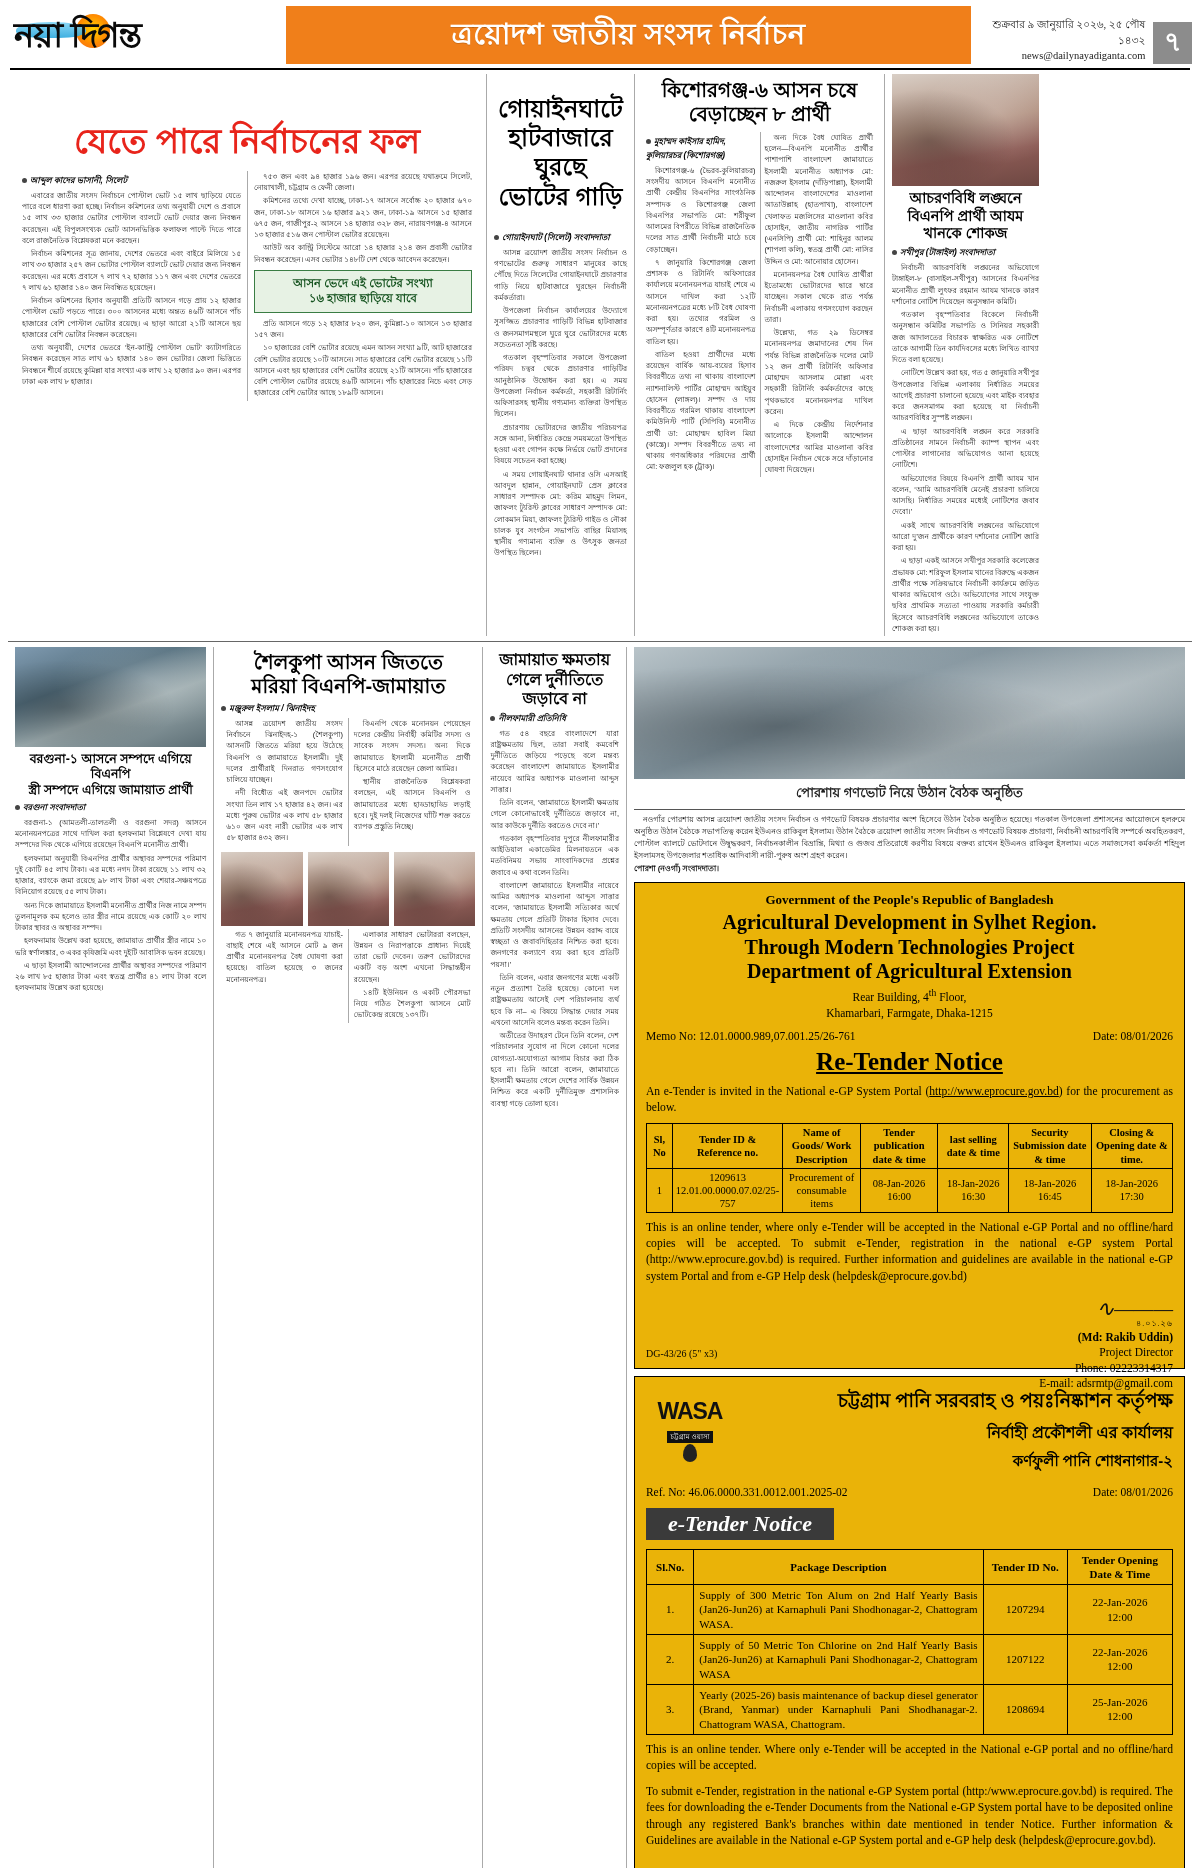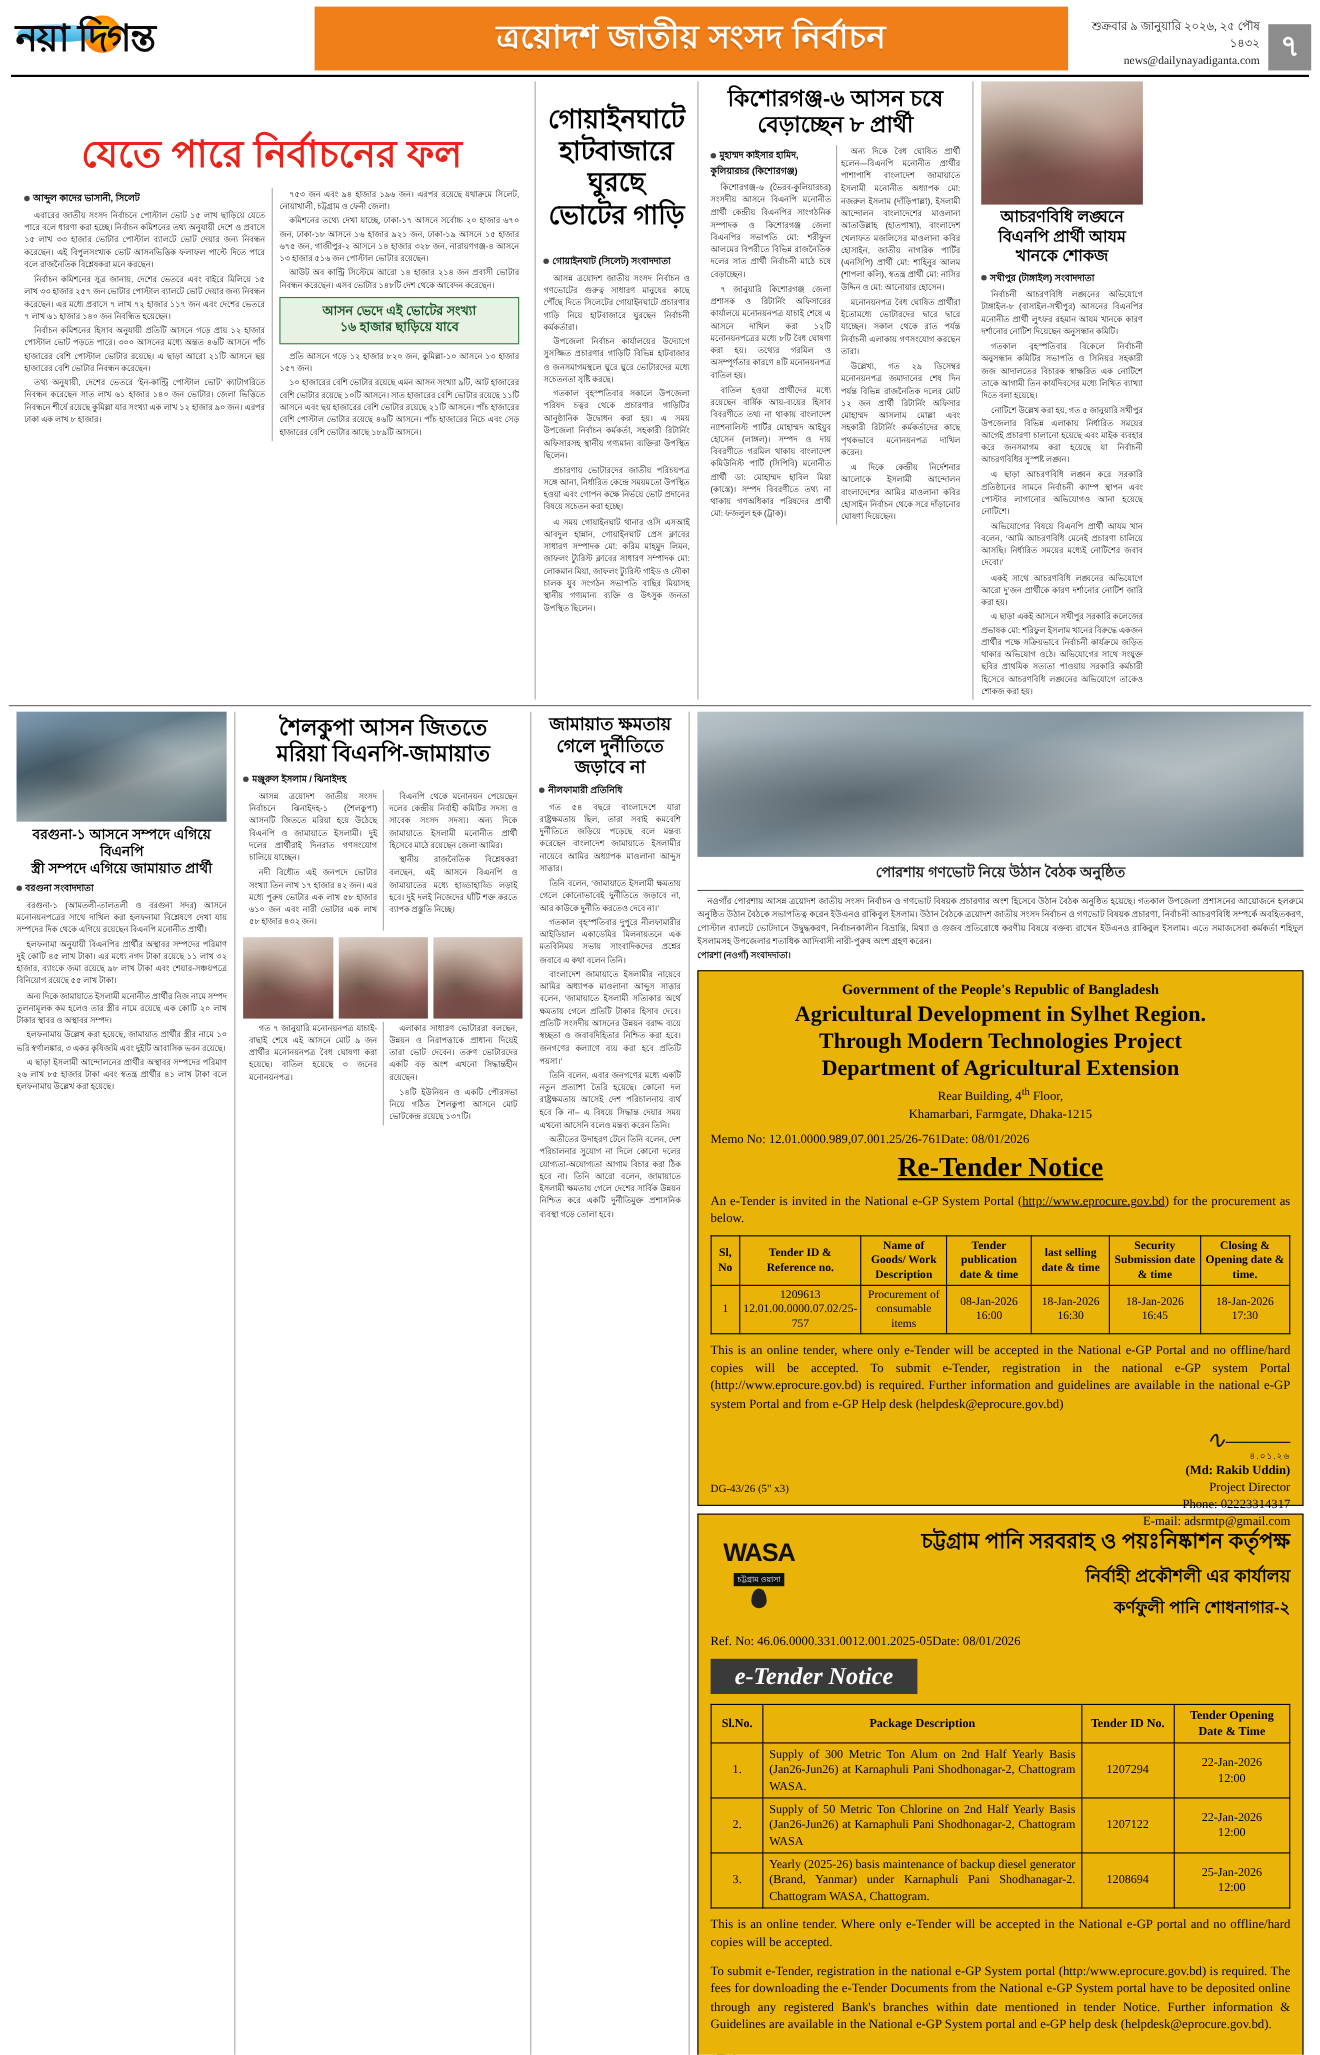--- a/index.html
+++ b/index.html
@@ -50,21 +50,21 @@
   .mast-meta .mm2 { font-family:"Liberation Serif", serif; }
   .pagenum {
     width:42px; height:42px; background:#8c8c8c; color:#fff;
     display:flex; align-items:center; justify-content:center;
     font-size:27px; font-weight:bold; font-family:"Liberation Sans", sans-serif;
   }
   .rule-thick { border-top:2px solid #000; margin:4px 2px 0 2px; }
   .hrule { border-top:1px solid #555; }
   .hl { font-weight:bold; text-align:center; line-height:1.22; font-family:"Liberation Sans", sans-serif; }
   .hl-red { color:#E8241B; }
-  .byline { font-size:8.3px; font-weight:bold; font-family:"Liberation Sans", sans-serif; margin:3px 0 2px; }
+  .byline { font-size:8.3px; font-weight:bold; font-family:"Liberation Sans", sans-serif; margin:3px 0 2px;font-style:italic; }
   .byline .dot { display:inline-block; width:5px; height:5px; border-radius:50%; background:#444; margin-right:3px; vertical-align:middle; }
   .body-txt {
     font-size:7.4px; line-height:1.52; text-align:justify;
     font-family:"Liberation Sans", sans-serif; color:#111;
     hyphens:auto; word-spacing:-0.3px;
   }
   .body-txt p { margin:0 0 2px; text-indent:9px; }
   .cap { font-size:6.6px; text-align:center; font-family:"Liberation Sans", sans-serif; color:#222; padding:2px 0; }
 
   .ph { background:linear-gradient(150deg,#c8c8c8,#9a9a9a 40%,#bcbcbc 70%,#8e8e8e); position:relative; overflow:hidden; }
@@ -110,21 +110,21 @@
   .b2b h2 { font-size:20px; margin:3px 0 0; }
   .b2c h2 { font-size:16px; margin:3px 0 0; }
   .trio { display:flex; gap:5px; margin:6px 0 3px; }
   .trio .ph { flex:1; height:74px; }
 
   
   .tbox { border:1.4px solid #000; padding:9px 11px; margin-top:7px; background:#eab308; }
   .t-gov { text-align:center; font-weight:bold; font-size:13px; font-family:"Liberation Serif", serif; }
   .t-title { text-align:center; font-weight:bold; font-size:20px; line-height:1.22; margin-top:2px; font-family:"Liberation Serif", serif; }
   .t-addr { text-align:center; font-size:11.5px; line-height:1.35; margin-top:4px; }
-  .t-memo { display:flex; justify-content:flex-start; font-size:11.5px; margin-top:9px; }
+  .t-memo { display:flex; justify-content:space-between; font-size:11.5px; margin-top:9px; }
   .t-head {
     text-align:center; font-weight:bold; font-size:25px;
     text-decoration:underline; margin:6px 0 8px;
   }
   .t-intro { font-size:11.6px; line-height:1.38; text-align:justify; }
   .t-intro a, .lnk { text-decoration:underline; color:#000; }
   table.tt { width:100%; border-collapse:collapse; margin-top:7px; font-size:10.5px; }
   table.tt th, table.tt td { border:1px solid #000; padding:2px 3px; text-align:center; vertical-align:middle; line-height:1.25; }
   table.tt th { font-weight:bold; }
   .t-note { font-size:11.6px; line-height:1.4; text-align:justify; margin-top:7px; }
@@ -438,21 +438,21 @@
             <div class="wasa-sub">চট্টগ্রাম ওয়াসা</div>
             <div class="wasa-drop"></div>
           </div>
           <div class="wasa-title">
             <div class="l1">চট্টগ্রাম পানি সরবরাহ ও পয়ঃনিষ্কাশন কর্তৃপক্ষ</div>
             <div class="l2">নির্বাহী প্রকৌশলী এর কার্যালয়</div>
             <div class="l3">কর্ণফুলী পানি শোধনাগার-২</div>
           </div>
         </div>
         <div class="t-memo" style="margin-top:12px;">
-          <span>Ref. No: 46.06.0000.331.0012.001.2025-05</span>
+          <span>Ref. No: 46.06.0000.331.0012.001.2025-02</span>
           <span>Date: 08/01/2026</span>
         </div>
         <div class="etn"><span>e-Tender Notice</span></div>
         <table class="wt">
           <thead>
             <tr>
               <th style="width:9%">Sl.No.</th>
               <th style="width:55%">Package Description</th>
               <th style="width:16%">Tender ID No.</th>
               <th style="width:20%">Tender Opening Date &amp; Time</th>

